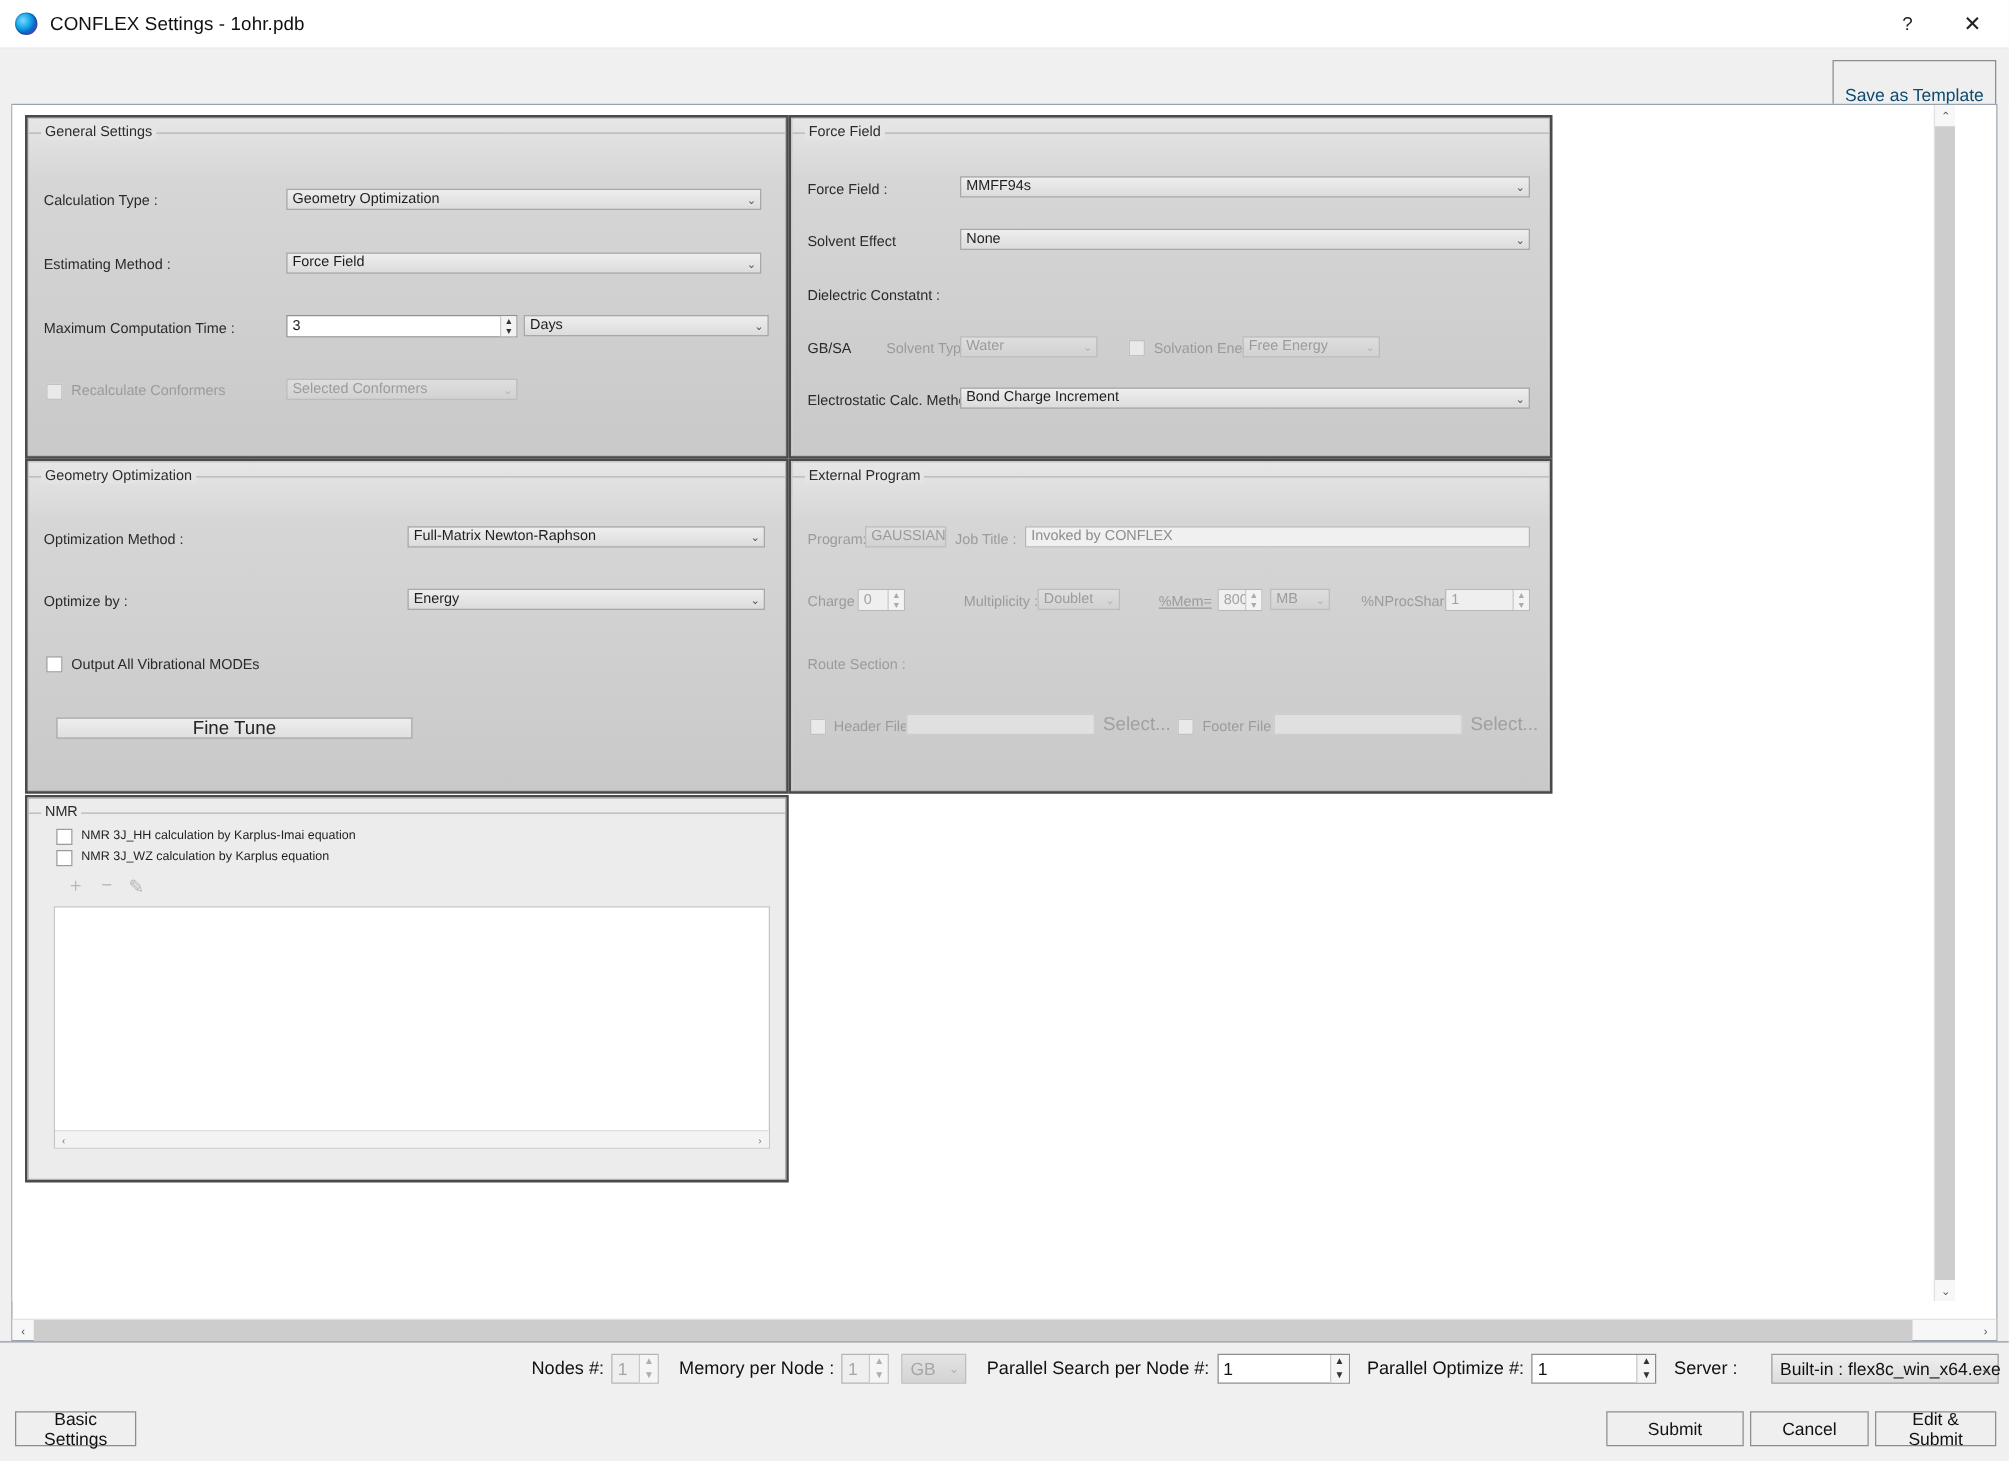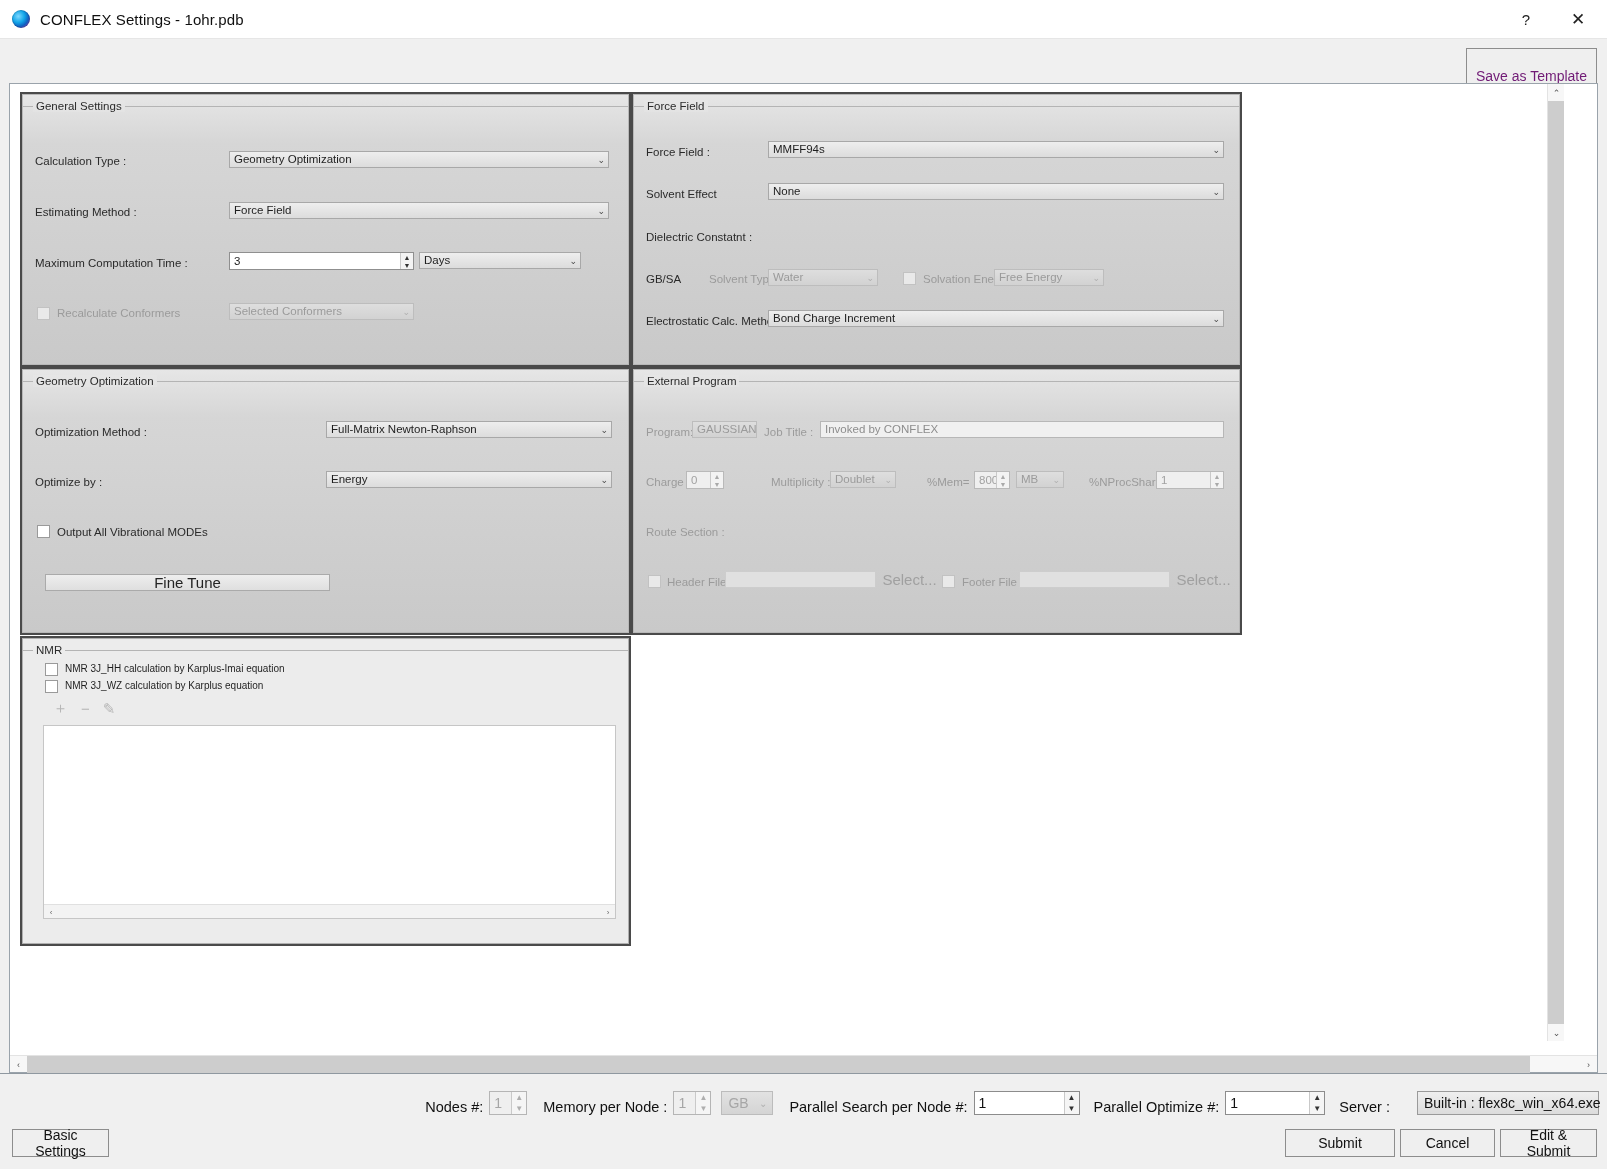--- a/index.html
+++ b/index.html
@@ -34,21 +34,21 @@
 
   
   .toolstrip{
     position:absolute; left:0; top:39px; width:1607px; height:44px;
     background:#f0f0f0;
   }
   .save-tpl{
     position:absolute; right:10px; top:9px;
     height:40px; padding:16px 9px;
     background:#efefef; border:1px solid #8d8d8d;
-    font-size:14px; color:#701a75; line-height:22px;
+    font-size:14px; color:#0c4a6e; line-height:22px;
     font-family:"Liberation Sans", sans-serif;
   }
 
   
   .frame{
     position:absolute; left:9px; top:83px; width:1589px; height:990px;
     background:#ffffff; border:1px solid #9aa3ab;
   }
   .canvas{
     position:absolute; left:0; top:0; width:1554px; height:957px;
@@ -146,21 +146,21 @@
     padding-left:4px; line-height:18px; overflow:hidden; white-space:nowrap;
   }
   .nmr-hscroll{ position:absolute; left:0; bottom:0; width:100%; height:14px; background:#f3f3f3; border-top:1px solid #e0e0e0;}
   .nmr-hscroll .a{ position:absolute; top:0; width:14px;height:14px; display:flex;align-items:center;justify-content:center;font-size:8px;color:#6a6a6a;}
   .nmr-hscroll .a.l{left:0;} .nmr-hscroll .a.r{right:0;}
 
   
   .botbar{
     position:absolute; left:0; top:1073px; width:1607px; height:42px;
     background:#f0f0f0; border-top:1px solid #8f98a0;
-    display:flex; align-items:flex-end; justify-content:flex-end;
+    display:flex; align-items:center; justify-content:flex-end;
     padding-right:8px; gap:0px;
   }
   .bb-lbl{ font-size:14.5px; color:#111; margin:0 6px 0 0; white-space:nowrap;}
   .bb-spin{
     position:relative; height:24px; border:1px solid #8c8c8c; background:#fff;
     font-size:14px; color:#111; line-height:22px; padding-left:4px;
   }
   .bb-spin.dis{ background:#efefef; color:#a6a6a6; border-color:#b5b5b5;}
   .bb-spin .btns{ position:absolute; right:0; top:0; width:15px; height:100%;
     border-left:1px solid #c9c9c9; background:#f5f5f5; display:flex; flex-direction:column;}
@@ -222,21 +222,21 @@
       </div>
 
       <div class="lbl" style="left:12px; top:162px;">Maximum Computation Time :</div>
       <div class="spin" style="left:206px; top:157px; width:185px;">
         <span>3</span>
         <span class="btns">
             <i>▲</i>
             <i>▼</i>
           </span>
       </div>
-      <div class="combo" style="left:396px; top:157px; width:162px;">
+      <div class="combo" style="left:396px; top:157px; width:196px;">
         <span>Days</span>
         <span class="arw">⌄</span>
       </div>
 
       <div class="cbx dis" style="left:14px; top:212px;"></div>
       <div class="lbl dis" style="left:34px; top:212px;">Recalculate Conformers</div>
       <div class="combo dis" style="left:206px; top:208px; width:185px;">
         <span>Selected Conformers</span>
         <span class="arw">⌄</span>
       </div>
@@ -324,21 +324,21 @@
             <i>▼</i>
           </span>
       </div>
 
       <div class="lbl dis" style="left:137px; top:106px;">Multiplicity :</div>
       <div class="combo dis" style="left:196px; top:101px; width:66px;">
         <span>Doublet</span>
         <span class="arw">⌄</span>
       </div>
 
-      <div class="lbl dis" style="left:293px; top:106px;">%Mem=</div>
+      <div class="lbl dis" style="left:293px; top:106px;text-decoration:underline;">%Mem=</div>
       <div class="spin dis" style="left:340px; top:101px; width:36px;">
         <span>800</span>
         <span class="btns">
             <i>▲</i>
             <i>▼</i>
           </span>
       </div>
       <div class="combo dis" style="left:382px; top:101px; width:48px;">
         <span>MB</span>
         <span class="arw">⌄</span>

